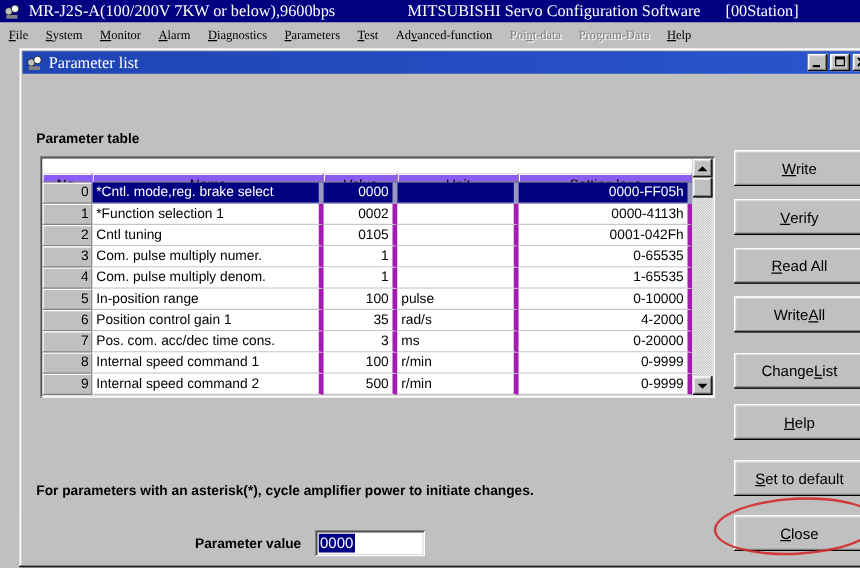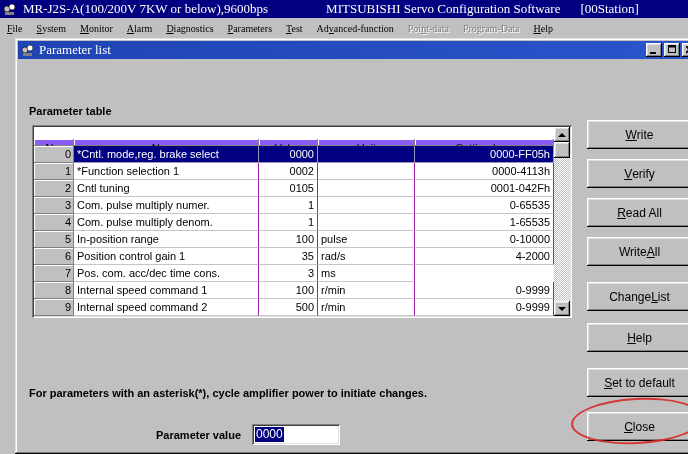--- a/index.html
+++ b/index.html
@@ -46,21 +46,21 @@
   .trow.header .tcell{line-height:19px;}
   .c-no{width:40px;flex:none;}
   .c-name{width:185px;flex:none;}
   .c-value{width:59px;flex:none;text-align:right;}
   .c-unit{width:97px;flex:none;}
   .c-range{flex:1;text-align:right;}
   .hdr-cell{background:#8b5cf6;text-align:center;
     box-shadow:inset -1px -1px 0 #808080, inset 1px 1px 0 #fff;margin-top:12px;}
   .rowhdr{background:#c0c0c0;text-align:right;
     box-shadow:inset -1px -1px 0 #808080, inset 1px 1px 0 #fff;}
-  .data-cell{background:#fff;border-right:1px solid #a21caf;border-bottom:1px solid #c6c6c6;color:#000;}
+  .data-cell{background:#fff;border-right:4px solid #a21caf;border-bottom:1px solid #c6c6c6;color:#000;}
   .trow.selected .data-cell{background:#000080;color:#fff;border-right-color:#9898c0;border-bottom-color:#9898c0;}
 
   
   .vscroll{position:absolute;top:2px;right:2px;bottom:2px;width:16px;
     background-color:#c0c0c0;
     background-image:linear-gradient(45deg,#fff 25%,transparent 25%,transparent 75%,#fff 75%),
                      linear-gradient(45deg,#fff 25%,transparent 25%,transparent 75%,#fff 75%);
     background-size:2px 2px;background-position:0 0,1px 1px;}
   .sb-btn{position:absolute;left:0;width:16px;height:15px;background:#c0c0c0;
     display:flex;align-items:center;justify-content:center;
@@ -208,20 +208,21 @@
             <div class="tcell data-cell c-name">Position control gain 1</div>
             <div class="tcell data-cell c-value">35</div>
             <div class="tcell data-cell c-unit">rad/s</div>
             <div class="tcell data-cell c-range">4-2000</div>
           </div>
           <div class="trow">
             <div class="tcell rowhdr c-no">7</div>
             <div class="tcell data-cell c-name">Pos. com. acc/dec time cons.</div>
             <div class="tcell data-cell c-value">3</div>
             <div class="tcell data-cell c-unit">ms</div>
+            <div class="tcell data-cell c-range">0-20000</div>
           </div>
           <div class="trow">
             <div class="tcell rowhdr c-no">8</div>
             <div class="tcell data-cell c-name">Internal speed command 1</div>
             <div class="tcell data-cell c-value">100</div>
             <div class="tcell data-cell c-unit">r/min</div>
             <div class="tcell data-cell c-range">0-9999</div>
           </div>
           <div class="trow">
             <div class="tcell rowhdr c-no">9</div>

